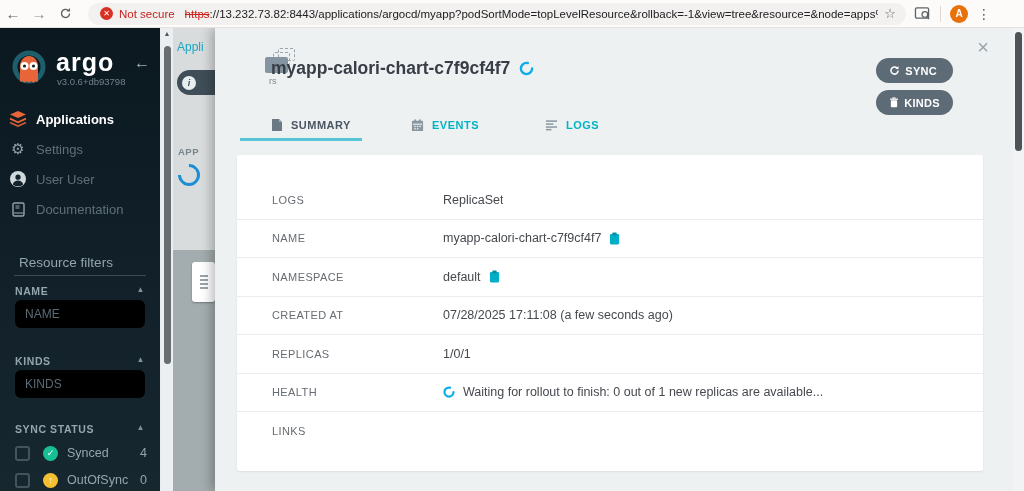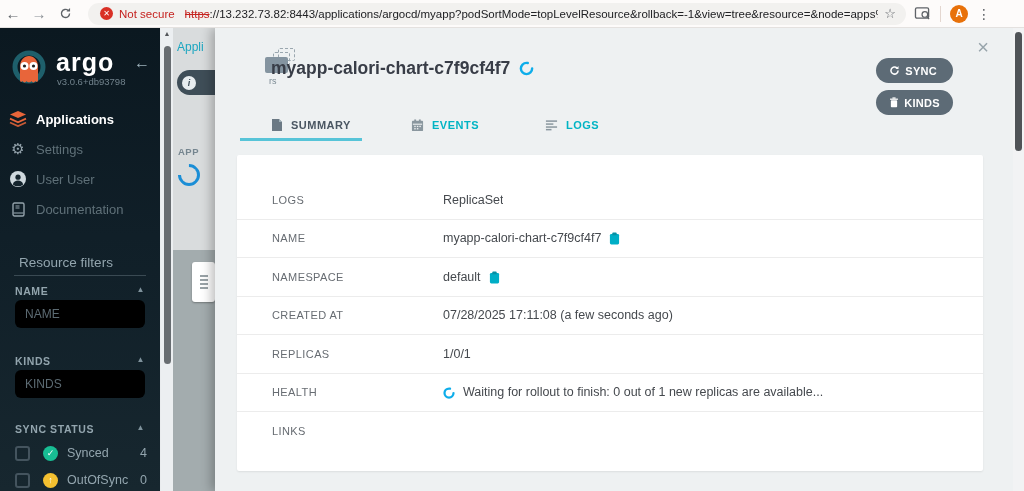--- a/index.html
+++ b/index.html
@@ -106,21 +106,21 @@
   .tab-label { font-size:11px; font-weight:bold; letter-spacing:.5px; color:#00b4c4; }
   .tab.active .tab-label { color:#4a5662; }
   .tab-underline { position:absolute; left:25px; top:24px; width:122px; height:3px; background:#57c4d8; }
 
   .card { position:absolute; left:22px; top:127px; width:746px; height:316px; background:#fff;
           border-radius:2px; box-shadow:0 1px 2px rgba(0,0,0,.08); padding-top:26px; }
   .trow { display:flex; align-items:center; height:38.5px; border-bottom:1px solid #ececec;
           margin:0 0 0 0; padding-left:35px; padding-right:20px; }
   .trow:last-child { border-bottom:none; }
   .tlabel { width:171px; font-size:11px; color:#676c72; letter-spacing:.4px; flex:0 0 auto; }
-  .tval { font-size:12.5px; color:#45494e; display:flex; align-items:flex-end; gap:8px; white-space:nowrap;
+  .tval { font-size:12.5px; color:#45494e; display:flex; align-items:center; gap:8px; white-space:nowrap;
           overflow:hidden; }
   .copy-ic { cursor:pointer; display:flex; }
 
   
   .page-scroll { position:absolute; left:1013px; top:0; width:11px; height:463px; background:#f2f3f4; z-index:6; }
   .page-scroll .thumb { position:absolute; top:4px; left:2px; width:7px; height:119px; background:#4f5357; border-radius:4px; }
 
   .spin { animation:rot 1.2s linear infinite; transform-origin:center; }
   @keyframes rot { to { transform:rotate(360deg); } }
 </style>

